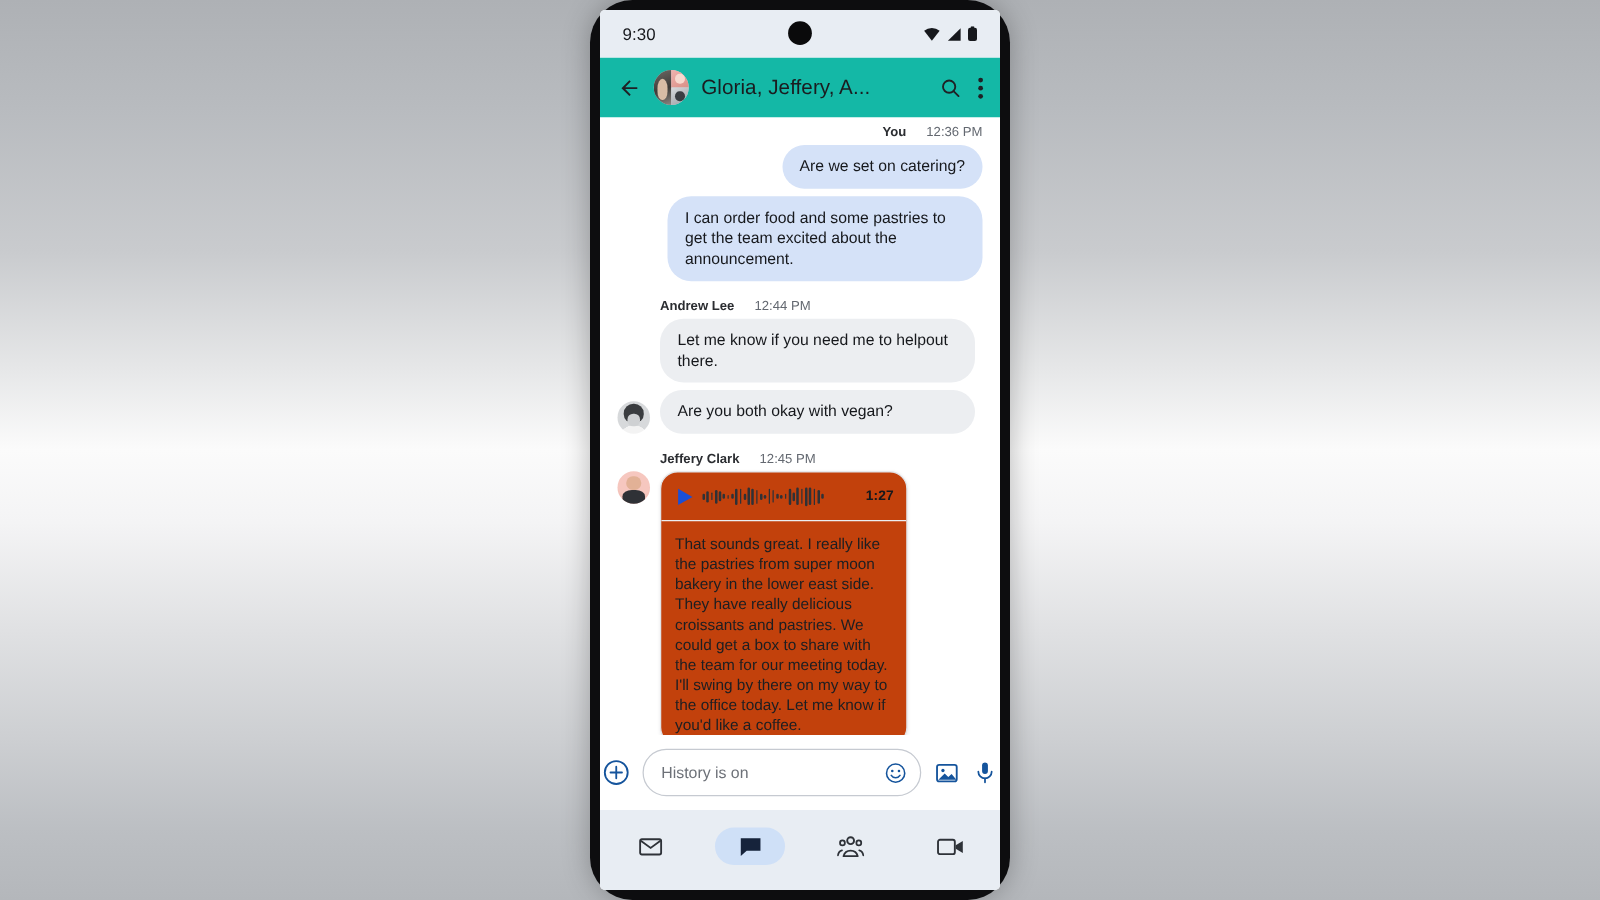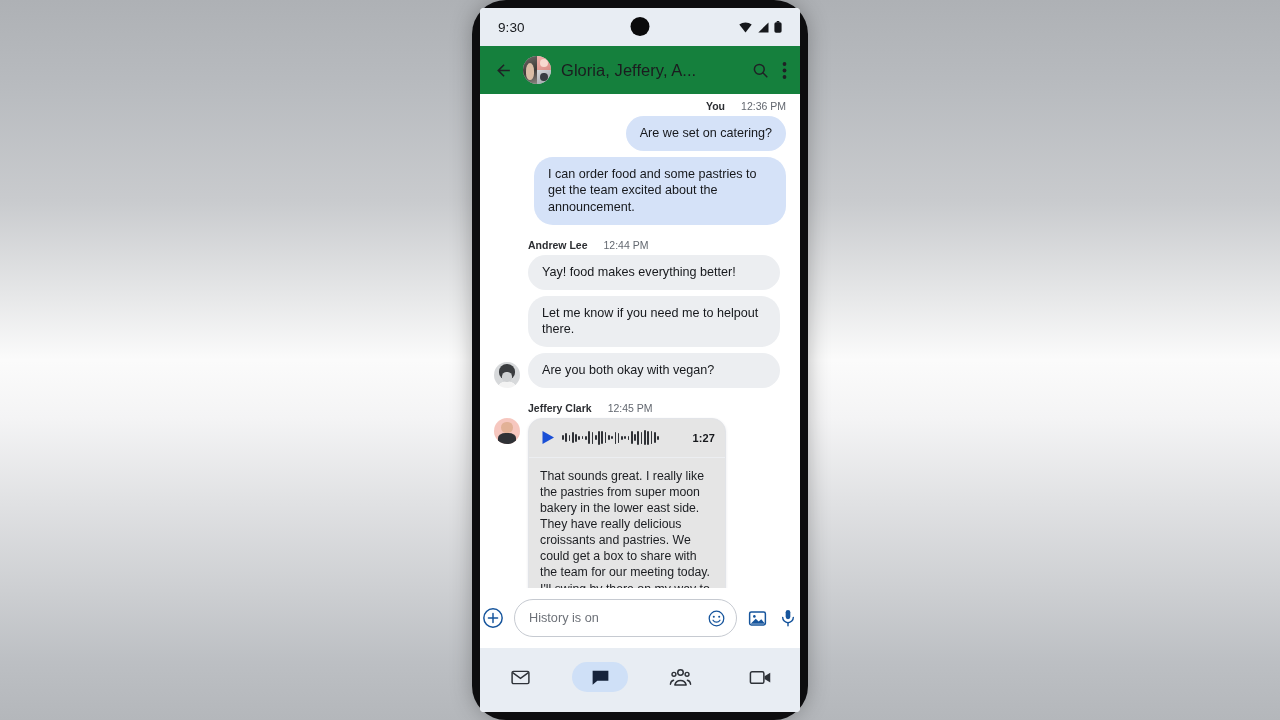--- a/index.html
+++ b/index.html
@@ -83,21 +83,21 @@
     transform: translateX(-50%);
     width: 19px;
     height: 19px;
     border-radius: 50%;
     background: #0a0a0b;
   }
 
   
   .app-bar {
     height: 48px;
-    background: #15803d;
+    background: #14b8a6;
     flex: 0 0 auto;
     display: flex;
     align-items: center;
     padding: 0 13px 0 14px;
     gap: 10px;
   }
   .back-icon { flex: 0 0 auto; cursor: pointer; }
   .convo-avatar {
     flex: 0 0 auto;
     width: 28px; height: 28px;
@@ -223,21 +223,21 @@
   }
   .msg-avatar.jeffery::after {
     content:''; position:absolute; left:14%; top:58%;
     width:72%; height:48%; border-radius:40% 40% 0 0;
     background:#2f3136;
   }
 
   
   .voice-card {
     width: 198px;
-    background: #e5e5e5;
+    background: #c2410c;
     border: 1px solid #e2e4e8;
     border-radius: 14px;
     box-shadow: 0 1px 3px rgba(16,24,40,.09);
     overflow: hidden;
   }
   .voice-player {
     display: flex;
     align-items: center;
     gap: 7px;
     padding: 11px 10px 11px 12px;
@@ -392,21 +392,20 @@
           <div class="bubble out">I can order food and some pastries to get the team excited about the announcement.</div>
         </div>
 
         <div class="meta-row" style="margin-left:34px;">
           <span class="meta-name">Andrew Lee</span>
           <span class="meta-time">12:44 PM</span>
         </div>
         <div class="in-group" style="margin-bottom:14px;">
           <span class="msg-avatar andrew"></span>
           <div class="stack">
-            <div class="bubble in">Yay! food makes everything better!</div>
             <div class="bubble in">Let me know if you need me to helpout there.</div>
             <div class="bubble in">Are you both okay with vegan?</div>
           </div>
         </div>
 
         <div class="meta-row" style="margin-left:34px;">
           <span class="meta-name">Jeffery Clark</span>
           <span class="meta-time">12:45 PM</span>
         </div>
         <div class="in-group" style="align-items:flex-start;">

